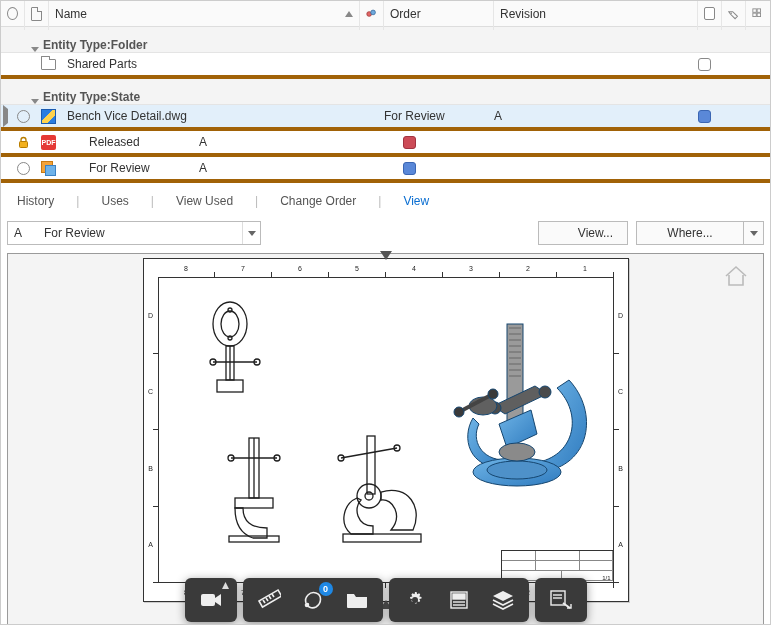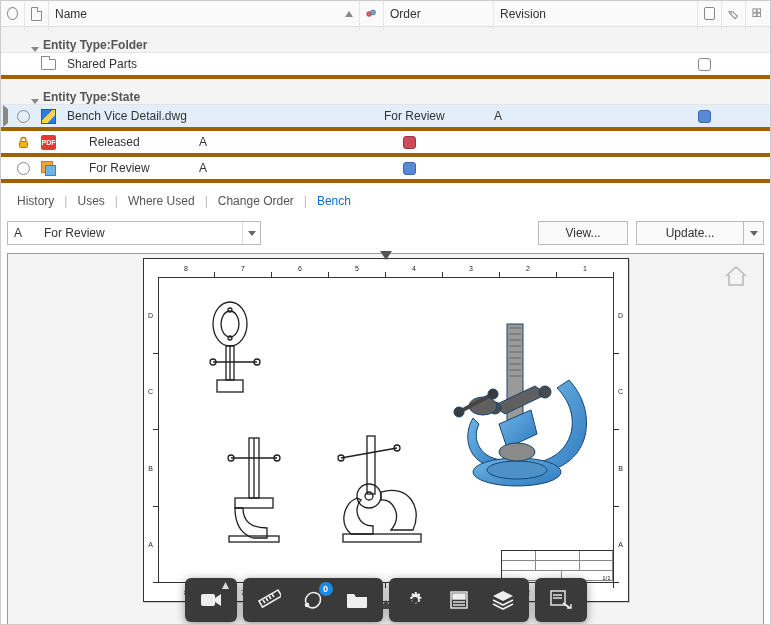--- a/index.html
+++ b/index.html
@@ -109,38 +109,38 @@
   .lock-ic svg { display:block; }
 
   .sq-badge {
     width: 13px; height: 13px; border-radius: 3px; border: 1px solid #888;
   }
   .sq-blue { background: #5a88d8; border-color: #3b66b3; }
   .sq-red { background: #cc4b57; border-color: #a03341; }
   .sq-hollow { background: #fff; }
 
   .tab-bar {
-    display: flex; align-items: center; height: 28px; padding: 0 12px; gap: 4px; color: #555;
+    display: flex; align-items: center; height: 28px; padding: 0 12px; gap: 16px; color: #555;
     border-bottom: none; margin-top: 4px;
   }
   .tab-link { padding: 0 4px; cursor: pointer; }
   .tab-link.active { color: #0a6ed1; }
   .tab-sep { color: #bbb; padding: 0 2px; }
 
   .toolbar2 {
     display: flex; align-items: center; height: 36px; padding: 4px 6px; gap: 8px;
   }
   .rev-select {
     display: flex; align-items: center; width: 254px; height: 24px; border: 1px solid #bbb; background: #fff; position: relative;
   }
   .rev-select .rev-code { width: 32px; padding-left: 6px; border-right: 1px solid transparent; }
   .rev-select .rev-label { flex: 1; padding-left: 4px; }
   .rev-select .dd { width: 18px; text-align: center; border-left: 1px solid #ddd; height: 100%; display:flex; align-items:center; justify-content:center;}
   .btn {
-    height: 24px; border: 1px solid #bbb; background: #fafafa; display:flex; align-items:center; justify-content:center;
+    height: 24px; border: 1px solid #bbb; background: #fafafa; display:flex; align-items:center; justify-content:flex-end;
     padding: 0 14px; min-width: 90px; cursor: pointer;
   }
   .btn.split { padding: 0; }
   .btn.split .main { flex:1; display:flex; align-items:center; justify-content:center; padding:0 14px; }
   .btn.split .dd { width:20px; border-left:1px solid #bbb; height:100%; display:flex; align-items:center; justify-content:center; }
   .spacer { flex: 1; }
 
   
   .preview-wrap {
     position: relative;
@@ -349,44 +349,44 @@
     </div>
   <div class="cell cell-r2"></div>
   <div class="cell cell-r3"></div>
 </div>
 
 <div class="tab-bar">
   <span class="tab-link">History</span>
     <span class="tab-sep">|</span>
   <span class="tab-link">Uses</span>
     <span class="tab-sep">|</span>
-  <span class="tab-link">Where Used</span>
+  <span class="tab-link">View Used</span>
     <span class="tab-sep">|</span>
   <span class="tab-link">Change Order</span>
     <span class="tab-sep">|</span>
-  <span class="tab-link active">Bench</span>
+  <span class="tab-link active">View</span>
 </div>
 
 <div class="toolbar2">
   <div class="rev-select">
     <div class="rev-code">A</div>
     <div class="rev-label">For Review</div>
     <div class="dd">
         <svg width="8" height="5">
           <path d="M0 0 L8 0 L4 5 Z" fill="#666"></path>
         </svg>
       </div>
   </div>
   <div class="spacer"></div>
   <div class="btn">
       <span>View...</span>
     </div>
   <div class="btn split" style="min-width:128px">
     <div class="main">
-        <span>Update...</span>
+        <span>Where...</span>
       </div>
     <div class="dd">
         <svg width="8" height="5">
           <path d="M0 0 L8 0 L4 5 Z" fill="#666"></path>
         </svg>
       </div>
   </div>
 </div>
 
 <div class="preview-wrap">

